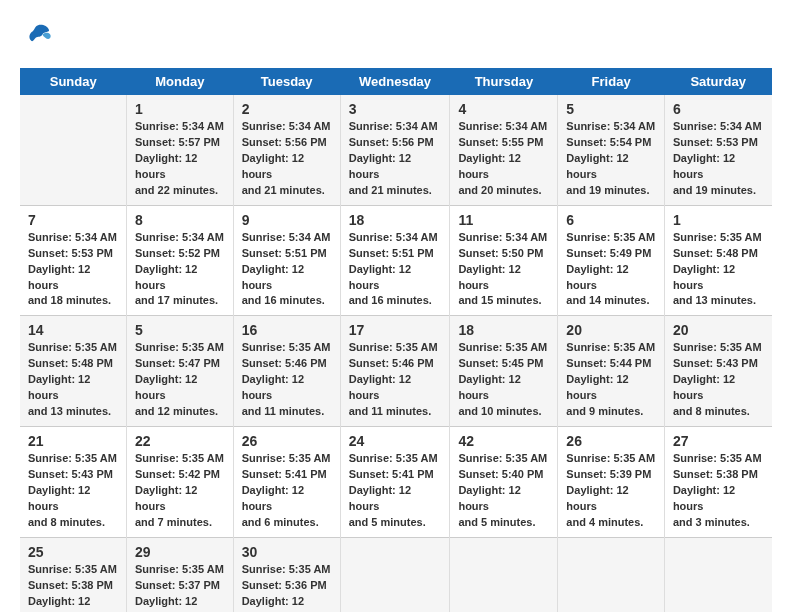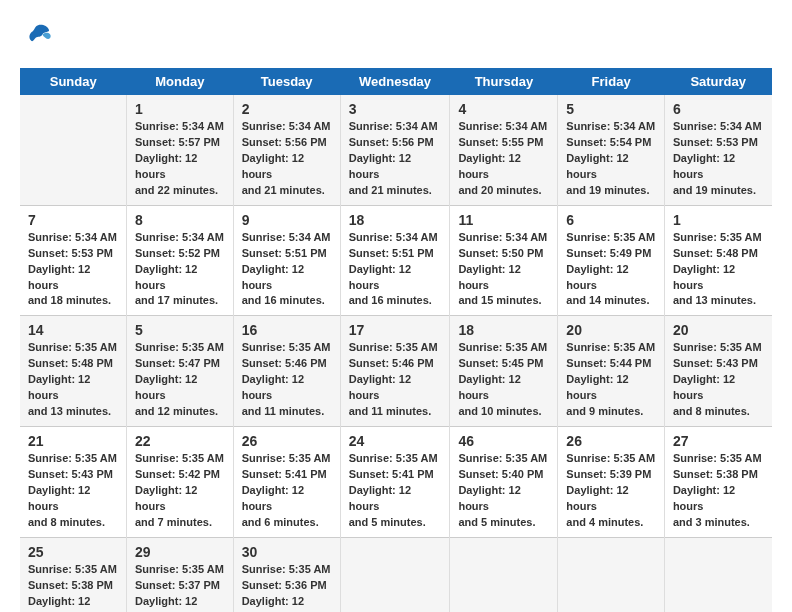--- a/index.html
+++ b/index.html
@@ -301,21 +301,21 @@
 and 6 minutes.</div>
         </td>
         <td>
           <span class="day-num">24</span>
           <div class="day-info" style="white-space: pre-line;">Sunrise: 5:35 AM
 Sunset: 5:41 PM
 Daylight: 12 hours
 and 5 minutes.</div>
         </td>
         <td>
-          <span class="day-num">46</span>
+          <span class="day-num">42</span>
           <div class="day-info" style="white-space: pre-line;">Sunrise: 5:35 AM
 Sunset: 5:40 PM
 Daylight: 12 hours
 and 5 minutes.</div>
         </td>
         <td>
           <span class="day-num">26</span>
           <div class="day-info" style="white-space: pre-line;">Sunrise: 5:35 AM
 Sunset: 5:39 PM
 Daylight: 12 hours

